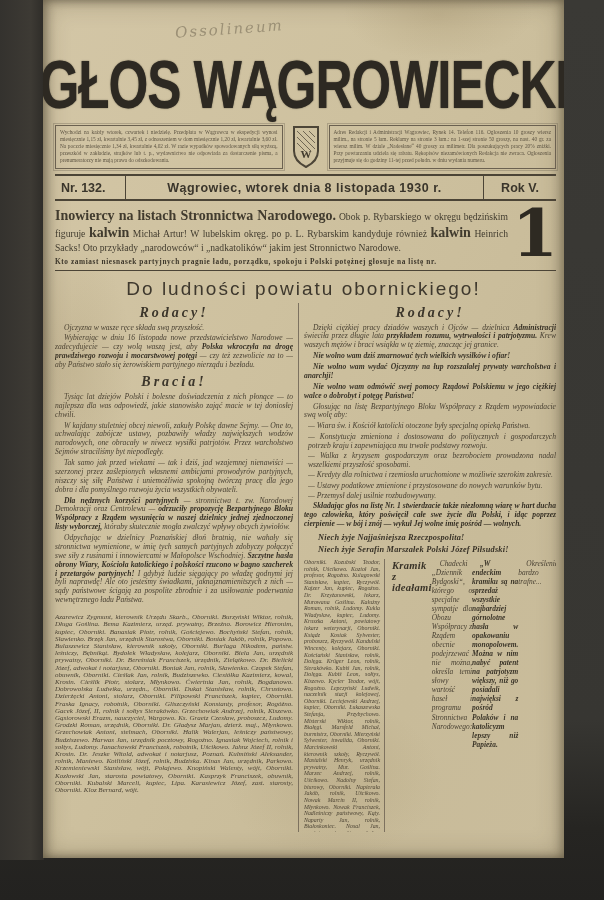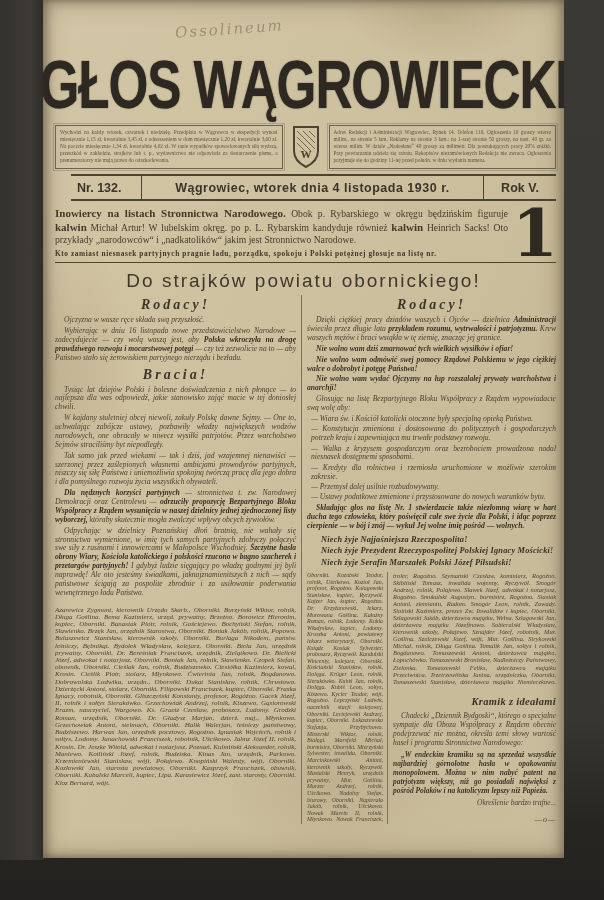--- a/index.html
+++ b/index.html
@@ -36,31 +36,31 @@
     transform:scale(1.14,1.52);transform-origin:center top;
     text-shadow:0 0 1px rgba(45,40,30,.8);
   }
   .subhead-row{display:flex;align-items:stretch;margin:27px 8px 0 12px;gap:5px;}
   .infobox{
     border:1px solid #6b6150;outline:1px solid rgba(107,97,80,.35);outline-offset:1px;
     padding:3px 4px;font-size:5.3px;line-height:1.32;text-align:justify;color:#5c5342;flex:1;
   }
   .emblem{width:36px;display:flex;align-items:center;justify-content:center;flex:0 0 36px;}
   .dateline{
-    display:flex;align-items:stretch;margin:5px 8px 0 28px;
+    display:flex;align-items:stretch;margin:5px 8px 0 12px;
     border-top:2px solid #4b4436;border-bottom:2px solid #4b4436;
     font-family:"Liberation Sans",sans-serif;font-weight:bold;font-size:12.5px;color:#3a352b;
   }
   .dateline .cell{padding:5px 6px 4px 6px;}
   .dateline .issue{flex:0 0 58px;border-right:1.5px solid #4b4436;}
   .dateline .date{flex:1;text-align:center;letter-spacing:.5px;}
   .dateline .year{flex:0 0 60px;border-left:1.5px solid #4b4436;text-align:center;}
   .notice{position:relative;margin:6px 8px 0 12px;padding-right:48px;border-bottom:1.5px solid #4b4436;padding-bottom:4px;}
   .notice .ntext{font-size:9.6px;line-height:1.24;text-align:justify;color:#413b2e;}
-  .notice .ntext b{font-size:11px;}
+  .notice .ntext b{font-size:14px;}
   .notice .slogan{margin-top:3px;font-size:7.3px;font-weight:bold;letter-spacing:.6px;text-align:justify;color:#3c362a;}
   .bigone{
     position:absolute;right:0px;top:-4px;width:44px;text-align:center;
     font-family:"DejaVu Serif",serif;font-weight:bold;font-size:66px;line-height:60px;color:#2e2a22;
   }
   .headline{
     margin:7px 0 3px 0;text-align:center;font-family:"Liberation Sans",sans-serif;
     font-size:19px;letter-spacing:2px;color:#3e382d;font-weight:normal;
   }
   .cols{display:flex;margin:2px 8px 16px 12px;height:529px;overflow:hidden;font-style:italic;}
@@ -68,21 +68,21 @@
   .col-right{width:252px;padding-left:5px;display:flex;flex-direction:column;}
   .colhead{text-align:center;font-size:14px;font-weight:bold;letter-spacing:3px;color:#3c362b;margin:2px 0 3px 0;}
   .para{font-size:7.6px;line-height:1.17;text-align:justify;text-indent:9px;color:#473f31;margin:0 0 2px 0;}
   .para b{color:#352f24;}
   .boldpara{font-weight:bold;color:#3a3428;}
   .demand{font-size:7.6px;line-height:1.17;text-align:justify;color:#473f31;margin:0 0 1.5px 0;padding-left:4px;}
   .vivat{font-size:8.3px;font-weight:bold;color:#373126;margin:2.5px 0 0 14px;letter-spacing:.2px;}
   .names{font-size:7px;line-height:1.03;text-align:justify;color:#4a4234;margin-top:7px;flex:1;overflow:hidden;}
   .lower{display:flex;margin-top:5px;flex:1;overflow:hidden;}
   .names-mid{width:76px;flex:0 0 76px;font-size:5.9px;line-height:1.12;text-align:justify;color:#4a4234;overflow:hidden;padding-right:4px;border-right:1px solid #7d7260;}
-  .lower-right{flex:1;padding-left:5px;display:flex;flex-direction:column;overflow:hidden;align-items:flex-end;}
+  .lower-right{flex:1;padding-left:5px;display:flex;flex-direction:row;overflow:hidden;}
   .names-right{font-size:6.4px;line-height:1.1;text-align:justify;color:#4a4234;height:152px;overflow:hidden;}
   .krule{border-top:2.5px solid #464033;margin:4px 0 4px 0;}
   .kramik-title{font-size:10.5px;font-weight:bold;color:#383227;margin:1px 0 4px 2px;letter-spacing:.3px;}
   .kpara{font-size:7.4px;line-height:1.22;text-align:justify;text-indent:8px;color:#473f31;margin:0 0 3px 0;}
   .kpara.bold{font-weight:bold;color:#3a3428;}
   .kfooter{text-align:center;font-size:8px;color:#473f31;margin-top:5px;letter-spacing:1px;}
 </style>
 </head>
 <body>
 
@@ -105,63 +105,62 @@
           <path d="M3 2 h24 v24 q0 10 -12 16 q-12 -6 -12 -16 z" fill="none" stroke="#4c4537" stroke-width="2"></path>
           <path d="M6 6 l18 18 M6 12 l14 14 M6 18 l10 10 M12 6 l12 12 M18 6 l6 6" stroke="#574f3f" stroke-width="1" opacity="0.8"></path>
           <text x="15" y="33" text-anchor="middle" font-family="Liberation Serif, serif" font-size="11" font-weight="bold" fill="#433c2e">W</text>
         </svg>
       </div>
       <div class="infobox">Adres Redakcji i Administracji Wągrowiec, Rynek 14. Telefon 116. Ogłoszenia 10 groszy wiersz milim., na stronie 5 łam. Reklamy na stronie 3 łam.: na 1-szej stronie 50 groszy, na nast. 40 gr. za wiersz milim. W dziale „Nadesłane“ 40 groszy za milimetr. Dla poszukujących pracy 20% zniżki. Przy powtarzaniu udziela się rabatu. Rękopisów niezamówionych Redakcja nie zwraca. Ogłoszenia przyjmuje się do godziny 11-tej przed połudn. w dniu wydania numeru.</div>
     </div>
 
     <div class="dateline">
       <div class="cell issue">Nr. 132.</div>
-      <div class="cell date">Wągrowiec, wtorek dnia 4 listopada 1930 r.</div>
+      <div class="cell date">Wągrowiec, wtorek dnia 8 listopada 1930 r.</div>
       <div class="cell year">Rok V.</div>
     </div>
 
     <div class="notice">
       <div class="ntext"><b>Inowiercy na listach Stronnictwa Narodowego.</b> Obok p. Rybarskiego w okręgu będzińskim figuruje <b>kalwin</b> Michał Artur! W lubelskim okręg. po p. L. Rybarskim kandyduje również <b>kalwin</b> Heinrich Sacks! Oto przykłady „narodowców“ i „nadkatolików“ jakim jest Stronnictwo Narodowe.</div>
       <div class="slogan">Kto zamiast niesnasek partyjnych pragnie ładu, porządku, spokoju i Polski potężnej głosuje na listę nr.</div>
       <div class="bigone">1</div>
     </div>
 
-    <div class="headline">Do strajków powiatu obornickiego!</div>
+    <div class="headline">Do ludności powiatu obornickiego!</div>
 
     <div class="cols">
 
       <div class="col-left">
         <div class="colhead">Rodacy!</div>
         <div class="para">Ojczyzna w wasze ręce składa swą przyszłość.</div>
         <div class="para">Wybierając w dniu 16 listopada nowe przedstawicielstwo Narodowe — zadecydujecie — czy wolą waszą jest, aby <b>Polska wkroczyła na drogę prawdziwego rozwoju i mocarstwowej potęgi</b> — czy też zezwolicie na to — aby Państwo stało się żerowiskiem partyjnego nierządu i bezładu.</div>
         <div class="colhead">Bracia!</div>
         <div class="para">Tysiąc lat dziejów Polski i bolesne doświadczenia z nich płonące — to najlepsza dla was odpowiedź, jakie stanowisko zająć macie w tej doniosłej chwili.</div>
         <div class="para">W kajdany stuletniej obcej niewoli, zakuły Polskę dawne Sejmy. — One to, uchwalając zabójcze ustawy, pozbawiły władzy największych wodzów narodowych, one obracały w niwecz wysiłki patrjotów. Przez warcholstwo Sejmów straciliśmy byt niepodległy.</div>
         <div class="para">Tak samo jak przed wiekami — tak i dziś, jad wzajemnej nienawiści — szerzonej przez zaślepionych własnemi ambicjami prowodyrów partyjnych, niszczy się siłę Państwa i uniemożliwia spokojną twórczą pracę dla jego dobra i dla pomyślnego rozwoju życia wszystkich obywateli.</div>
         <div class="para"><b>Dla nędznych korzyści partyjnych</b> — stronnictwa t. zw. Narodowej Demokracji oraz Centrolewu — <b>odrzuciły propozycję Bezpartyjnego Bloku Współpracy z Rządem wysunięcia w naszej dzielnicy jednej zjednoczonej listy wyborczej,</b> któraby skutecznie mogła zwalczyć wpływy obcych żywiołów.</div>
         <div class="para">Odpychając w dzielnicy Poznańskiej dłoń bratnią, nie wahały się stronnictwa wymienione, w imię tych samych partyjnych zdobyczy połączyć swe siły z rusinami i innowiercami w Małopolsce Wschodniej. <b>Szczytne hasła obrony Wiary, Kościoła katolickiego i polskości rzucono w bagno szacherek i przetargów partyjnych!</b> I gdybyż ludzie sięgający po władzę godnymi jej byli naprawdę! Ale oto jesteśmy świadkami, jaknajznamienitszych z nich — sądy państwowe ścigają za pospolite zbrodnie i za usiłowanie poderwania wewnętrznego ładu Państwa.</div>
         <div class="names">Azarewicz Zygmunt, kierownik Urzędu Skarb., Oborniki. Burzyński Wiktor, rolnik, Długa Goślina. Bema Kazimierz, urzęd. prywatny, Brzeźno. Borowicz Hieronim, kupiec, Oborniki. Banasiak Piotr, rolnik, Gościejewo. Bochyński Stefan, rolnik, Sławienko. Brzęk Jan, urzędnik Starostwa, Oborniki. Boniak Jakób, rolnik, Popowo. Bulaszewicz Stanisław, kierownik szkoły, Oborniki. Burlaga Nikodem, państw. leśniczy, Bębnikąt. Bydołek Władysław, kolejarz, Oborniki. Biela Jan, urzędnik prywatny, Oborniki. Dr. Bereśniak Franciszek, urzędnik, Zielątkowo. Dr. Bielicki Józef, adwokat i notarjusz, Oborniki. Boniak Jan, rolnik, Sławienko. Czopek Stefan, obuwnik, Oborniki. Cieślak Jan, rolnik, Budziszewko. Ciesiółka Kazimierz, kowal, Krosin. Cieślik Piotr, stolarz, Młynkowo. Ćwiertnia Jan, rolnik, Bogdanowo. Dobrowolska Ludwika, urzędn., Oborniki. Dukat Stanisław, rolnik, Chrustowo. Dzierżęcki Antoni, stolarz, Oborniki. Filipowski Franciszek, kupiec, Oborniki. Fraska Ignacy, robotnik, Oborniki. Gliszczyński Konstanty, profesor, Rogóźno. Gacek Józef, II, rolnik i sołtys Sierakówko. Grzechowiak Andrzej, rolnik, Kiszewo. Gąsiorowski Erazm, nauczyciel, Wargowo. Ks. Graetz Czesław, proboszcz, Ludomy. Grodzki Roman, urzędnik, Oborniki. Dr. Gładysz Marjan, dzierż. maj., Młynkowo. Grzechowiak Antoni, stelmach, Oborniki. Halik Walerjan, leśniczy państwowy, Budziszewo. Harwas Jan, urzędnik pocztowy, Rogoźno. Ignasiak Wojciech, rolnik i sołtys, Ludomy. Janachowski Franciszek, robotnik, Uścikowo. Jahnz Józef II, rolnik, Krosin. Dr. Jeszke Witold, adwokat i notarjusz, Poznań. Kulmiński Aleksander, rolnik, Maniewo. Kotliński Józef, rolnik, Budziska. Kinas Jan, urzędnik, Parkowo. Krzemieniewski Stanisław, wójt, Połajewo. Knopiński Walenty, wójt, Oborniki. Kozłowski Jan, starosta powiatowy, Oborniki. Kasprzyk Franciszek, obuwnik, Oborniki. Kubalski Marceli, kupiec, Lipa. Karasiewicz Józef, zast. starosty, Oborniki. Kloz Bernard, wójt.</div>
       </div>
 
       <div class="col-right">
         <div class="colhead">Rodacy!</div>
         <div class="para">Dzięki ciężkiej pracy dziadów waszych i Ojców — dzielnica <b>Administracji</b> świeciła przez długie lata <b>przykładem rozumu, wytrwałości i patrjotyzmu.</b> Krew waszych mężów i braci wsiąkła w tę ziemię, znacząc jej granice.</div>
         <div class="para boldpara">Nie wolno wam dziś zmarnować tych wielkich wysiłków i ofiar!</div>
+        <div class="para boldpara">Nie wolno wam wydać Ojczyzny na łup rozszalałej prywaty warcholstwa i anarchji!</div>
         <div class="para boldpara">Nie wolno wam odmówić swej pomocy Rządowi Polskiemu w jego ciężkiej walce o dobrobyt i potęgę Państwa!</div>
-        <div class="para boldpara">Nie wolno wam wydać Ojczyzny na łup rozszalałej prywaty warcholstwa i anarchji!</div>
         <div class="para">Głosując na listę Bezpartyjnego Bloku Współpracy z Rządem wypowiadacie swą wolę aby:</div>
         <div class="demand">— Wiara św. i Kościół katolicki otoczone były specjalną opieką Państwa.</div>
         <div class="demand">— Konstytucja zmieniona i dostosowana do politycznych i gospodarczych potrzeb kraju i zapewniająca mu trwałe podstawy rozwoju.</div>
-        <div class="demand">— Walka z kryzysem gospodarczym oraz bezrobociem prowadzona nadal niesnasek dostępnemi sposobami.</div>
+        <div class="demand">— Walka z kryzysem gospodarczym oraz bezrobociem prowadzona nadal wszelkiemi przyszłość sposobami.</div>
         <div class="demand">— Kredyty dla rolnictwa i rzemiosła uruchomione w możliwie szerokim zakresie.</div>
+        <div class="demand">— Ustawy podatkowe zmienione i przystosowane do nowych warunków bytu.</div>
         <div class="demand">— Przemysł dalej usilnie rozbudowywany.</div>
-        <div class="demand">— Ustawy podatkowe zmienione i przystosowane do nowych warunków bytu.</div>
         <div class="para"><b>Składając głos na listę Nr. 1 stwierdzacie także niezłomną wiarę w hart ducha tego człowieka, który poświęcił całe swe życie dla Polski, i idąc poprzez cierpienie — w bój i znój — wykuł Jej wolne imię pośród — wolnych.</b></div>
         <div class="vivat">Niech żyje Najjaśniejsza Rzeczpospolita!</div>
-        <div class="vivat">Niech żyje Prezydent Rzeczypospolitej Polskiej Ignacy Mościcki!</div>
         <div class="vivat">Niech żyje Serafin Marszałek Polski Józef Piłsudski!</div>
 
         <div class="lower">
           <div class="names-mid">Oborniki. Kozubski Teodor, rolnik, Uścikowo. Kozioł Jan, profesor, Rogoźno. Kulagowski Stanisław, kupiec, Ryczywół. Kajzer Jan, kupiec, Rogoźno. Dr. Krzyżanowski, lekarz, Murowana Goślina. Kałużny Roman, rolnik, Ludomy. Kukla Władysław, kupiec, Ludomy. Kruszka Antoni, powiatowy lekarz weterynarji, Oborniki. Ksiądz Kosiak Sylwester, proboszcz, Ryczywół. Kandulski Wincenty, kolejarz, Oborniki. Kościański Stanisław, rolnik, Dolęga. Krüger Leon, rolnik, Sierakówko. Kubiś Jan, rolnik, Dolęga. Kubiś Leon, sołtys, Kiszewo. Kycler Teodor, wójt, Rogoźno. Lepczyński Ludwik, naczelnik stacji kolejowej, Oborniki. Leciejewski Andrzej, kupiec, Oborniki. Łukaszewska Stefanja, Przybychowo. Misterski Wiktor, rolnik, Białęgi. Marsfeld Michał, burmistrz, Oborniki. Mierzyński Sylwester, inwalida, Oborniki. Marcinkowski Antoni, kierownik szkoły, Ryczywół. Mastalski Henryk, urzędnik prywatny, Mur. Goślina. Marzec Andrzej, rolnik, Uścikowo. Nadolny Stefan, biurowy, Oborniki. Napierała Jakób, rolnik, Uścikowo. Nowak Marcin II, rolnik, Młynkowo. Nowak Franciszek, Nadleśniczy państwowy, Kąty. Naparty Jan, rolnik, Białoskoniec. Nosal Jan, powiatowy inspektor szkolny, Oborniki. Panek Andrzej, robotnik, Oborniki. Piotrowski Stanisław, kupiec, Ludomy. Popiela Stanisław, rolnik, Kiszewo. Paciorkowski Tadeusz, asesor, Oborniki. Piekarski Jakób, rolnik, Bąblin. Piechowiak Stanisław, rolnik, Słepuchowo. Poprawa Walenty, kupiec, Połajewo. Potrawiak Roman, rolnik, Bogdanowo. Przyborowski Henryk, rolnik, Połajewo. Pituła Stefan, burmistrz, Ryczywół. Rączkiewicz Stanisław, robotnik, Oborniki. Ratajczak Marceli, burmistrz, Mur. Goślina. Rudny Henryk, rolnik, Boduszewo. Rybkiewicz Leonard, naczelnik poczty, Oborniki. Rogala Jan, aptekarz, Mur. Goślina. Dr. Ruciński Adam, lekarz powiatowy, Oborniki. Rychlik Teofil, rolnik, Bąblin. Rutkowski Andrzej, Kiszewo. Rosłakowski Edmund, adwokat, Oborniki. Serafin Józef, kon-</div>
           <div class="lower-right">
             <div class="names-right">troler, Rogoźno. Szymański Czesław, kominiarz, Rogoźno. Skibiński Tomasz, inwalida wojenny, Ryczywół. Smogór Andrzej, rolnik, Połajewo. Sławek Józef, adwokat i notarjusz, Rogoźno. Smukalski Augustyn, burmistrz, Rogoźno. Stasiak Antoni, ziemianin, Radom. Smogór Leon, rolnik, Zawady. Stoiński Kazimierz, prezes Zw. Inwalidów i kupiec, Oborniki. Szlagowski Jakób, dzierżawca majątku, Wełna. Szlagowski Jan, dzierżawca majątku Józefinowo. Sobieralski Władysław, kierownik szkoły, Połajewo. Sznajder Józef, robotnik, Mur. Goślina. Szulczewski Józef, wójt, Mur. Goślina. Strykowski Michał, rolnik, Długa Goślina. Tomalik Jan, sołtys i rolnik, Bogdanowo. Tomaszewski Antoni, dzierżawca majątku, Łopuchówko. Tomaszewski Bronisław, Nadleśniczy Państwowy, Zielonka. Tomaszewski Feliks, dzierżawca majątku Przeciwnica. Trzetrzewińska Janina, urzędniczka, Oborniki. Tomaszewski Stanisław, dzierżawca majątku Niemieczkowo. Turno Jerzy, ziemianin, Objezierze. Wierzbanowski Jan, profesor, Rogoźno. Wszelaki Stanisław, murarz, Sycyn II. Włodarkiewicz Jan, nauczyciel, Ryczywół. Żarnowski Ksawery, ziemianin, Gołaszyn.</div>
             <div class="krule"></div>
             <div class="kramik-title">Kramik z ideałami</div>
             <div class="kpara">Chadecki „Dziennik Bydgoski“, którego o specjalne sympatje dla Obozu Współpracy z Rządem obecnie podejrzewać nie można, określa temi słowy wartość haseł i programu Stronnictwa Narodowego:</div>
             <div class="kpara bold">„W endeckim kramiku są na sprzedaż wszystkie najbardziej górnolotne hasła w opakowaniu monopolowem. Można w nim nabyć patent na patrjotyzm większy, niż go posiadali najwięksi z pośród Polaków i na katolicyzm lepszy niż Papieża.</div>

